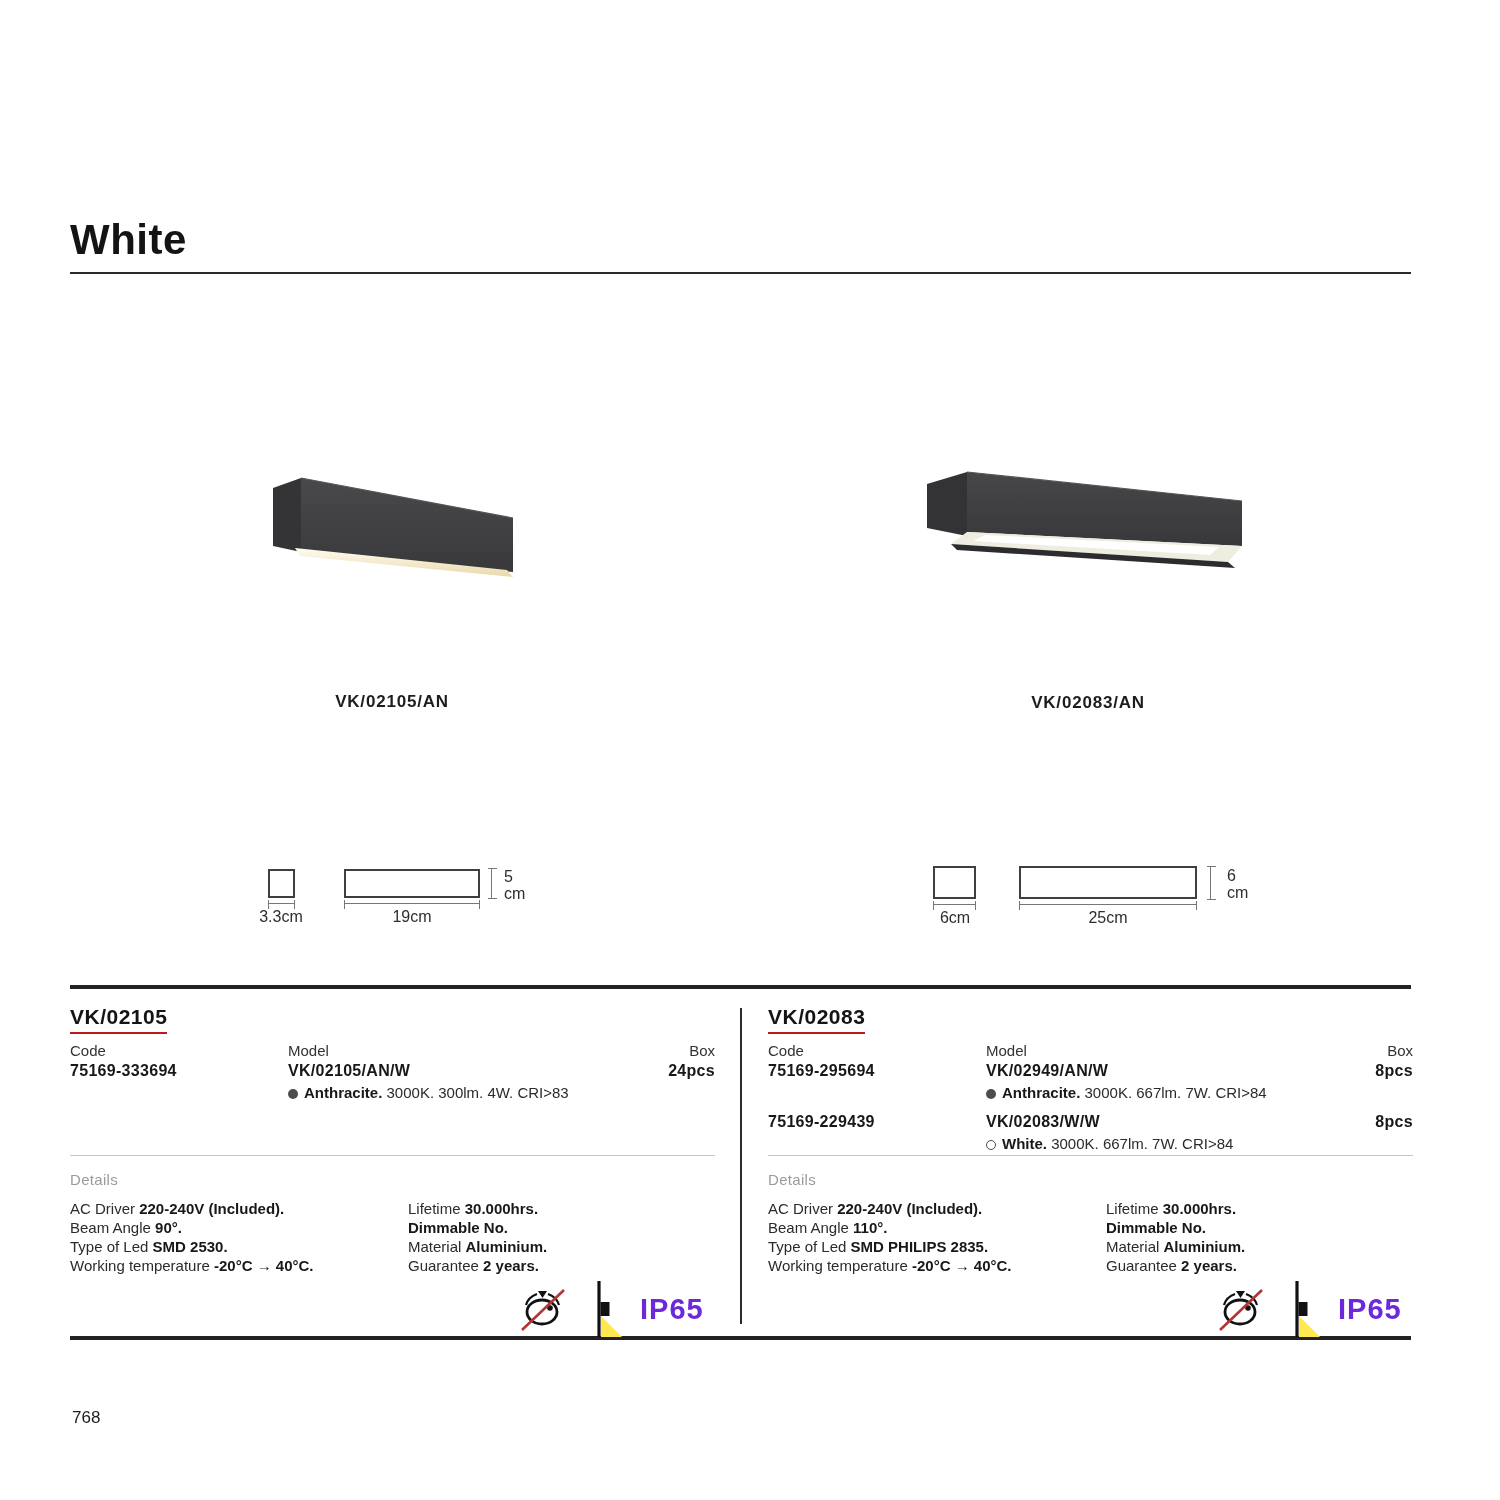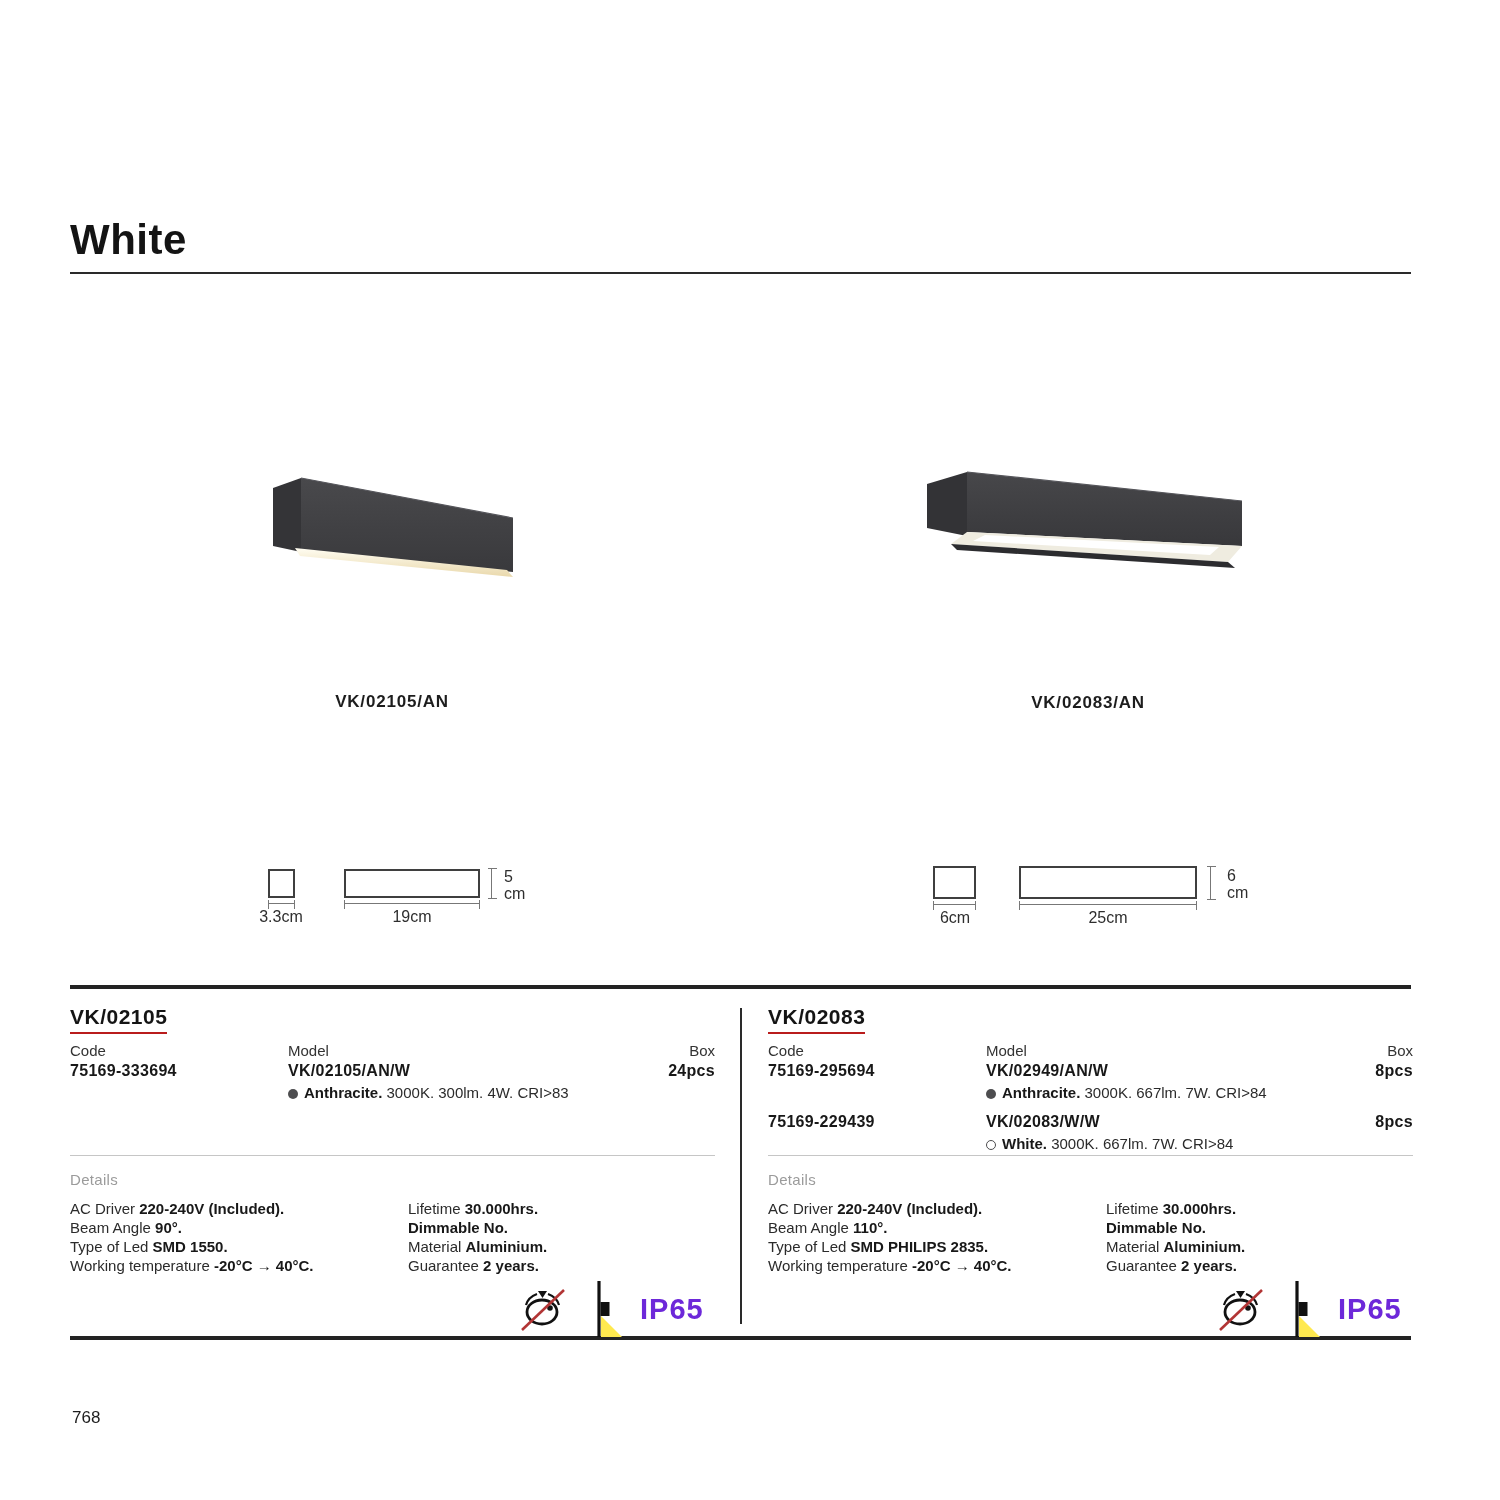--- a/index.html
+++ b/index.html
@@ -143,21 +143,21 @@
     <div class="variant v1">
       <span class="swatch filled"></span><b>Anthracite.</b><span> 3000K. 300lm. 4W. CRI&gt;83</span>
     </div>
 
     <div class="rule-light"></div>
     <div class="details-label">Details</div>
 
     <div class="dlines dl-a">
       <div><span>AC Driver </span><b>220-240V (Included).</b></div>
       <div><span>Beam Angle </span><b>90°.</b></div>
-      <div><span>Type of Led </span><b>SMD 1550.</b></div>
+      <div><span>Type of Led </span><b>SMD 2530.</b></div>
       <div><span>Working temperature </span><b>-20°C → 40°C.</b></div>
     </div>
     <div class="dlines dl-b">
       <div><span>Lifetime </span><b>30.000hrs.</b></div>
       <div><span></span><b>Dimmable No.</b></div>
       <div><span>Material </span><b>Aluminium.</b></div>
       <div><span>Guarantee </span><b>2 years.</b></div>
     </div>
 
     <svg class="icon-nodim" width="50" height="52" viewBox="0 0 50 52">

